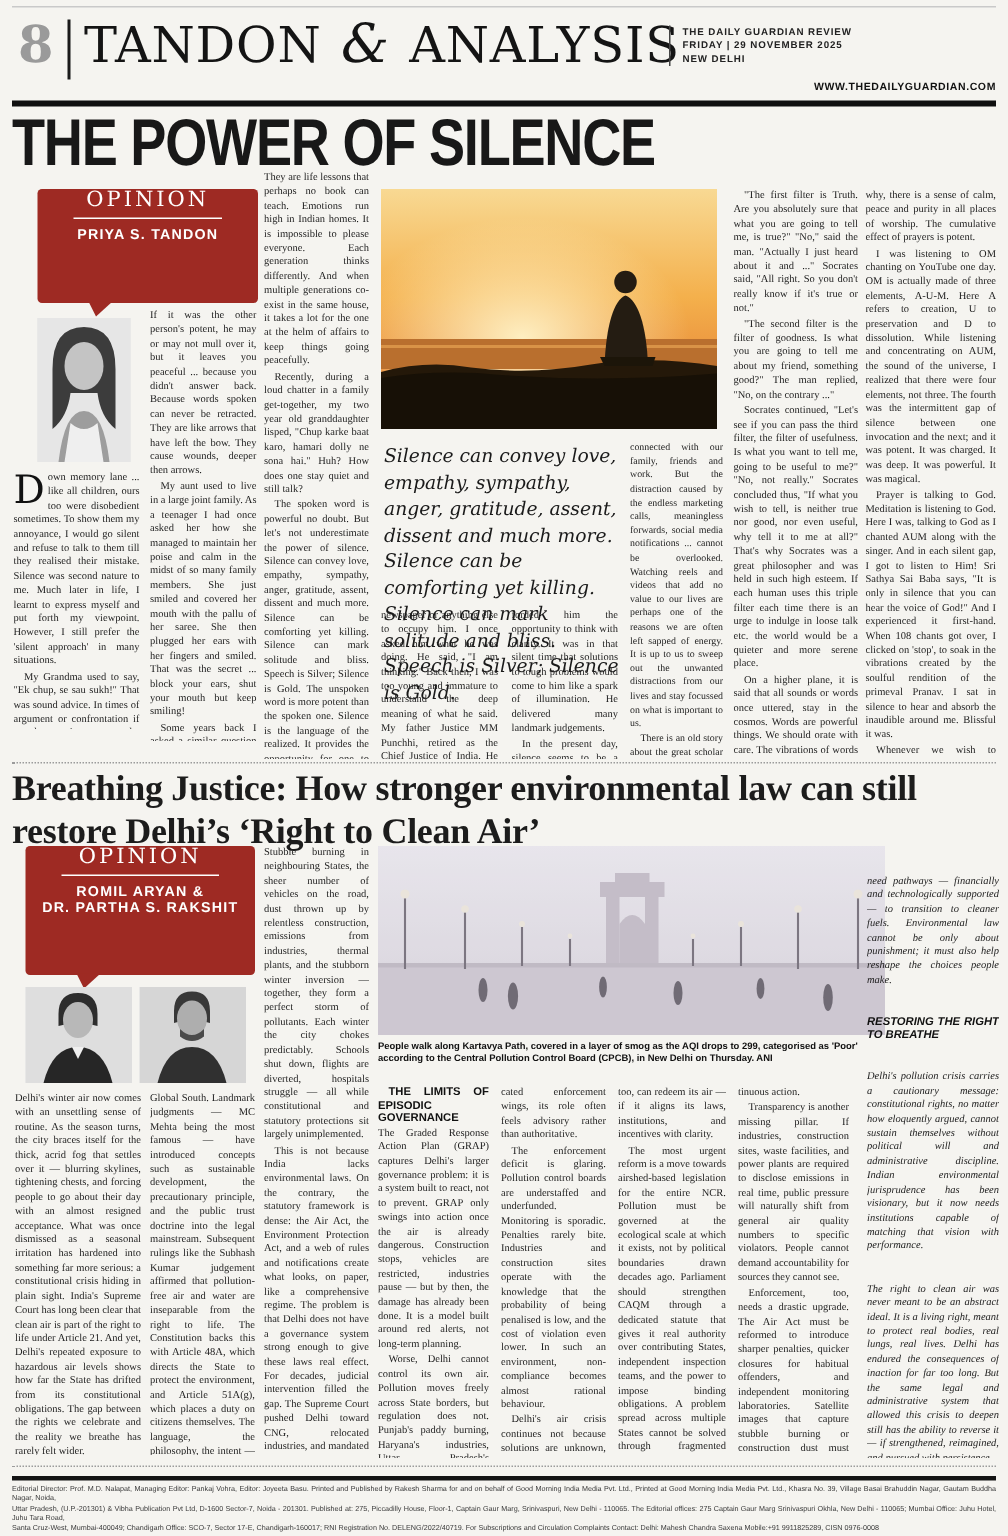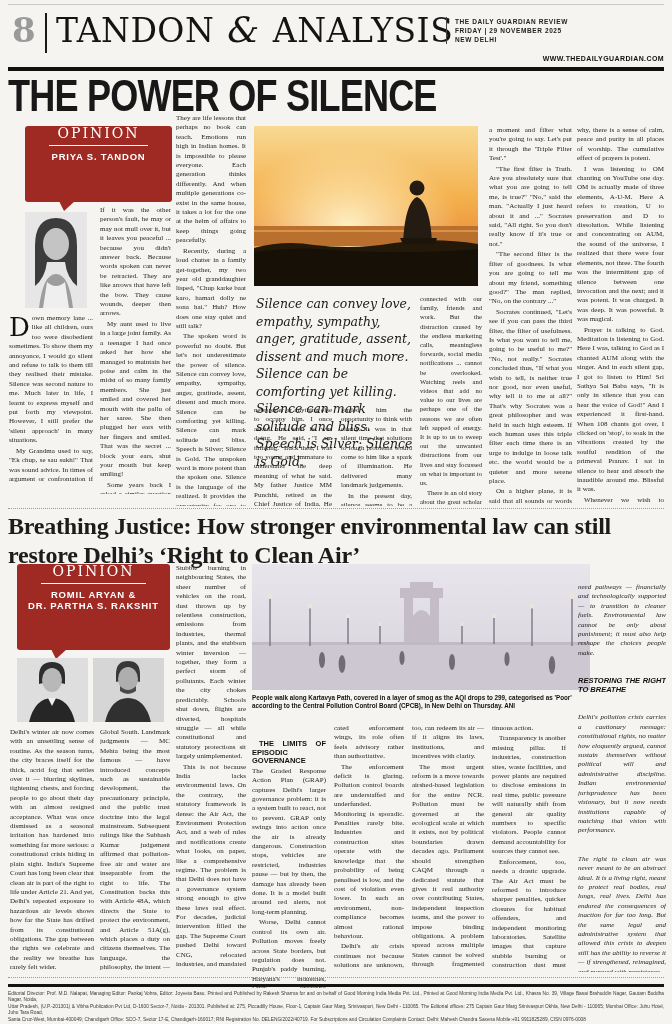--- a/index.html
+++ b/index.html
@@ -94,21 +94,21 @@
         <path d="M22,70 Q31,78 40,70 L44,96 L18,96 Z" fill="#efefef"></path>
       </svg>
     </div>
 
     <div class="col" style="left:9px;top:202px;width:84px;height:172px;">
       <p class="ni"><span class="dc">D</span><span>own memory lane ... like all children, ours too were disobedient sometimes. To show them my annoyance, I would go silent and refuse to talk to them till they realised their mistake. Silence was second nature to me. Much later in life, I learnt to express myself and put forth my viewpoint. However, I still prefer the 'silent approach' in many situations.</span></p>
       <p>My Grandma used to say, "Ek chup, se sau sukh!" That was sound advice. In times of argument or confrontation if you keep quiet, you get the chance to introspect; and perhaps realise that it was your fault after all.</p>
     </div>
 
     <div class="col" style="left:100px;top:94px;width:71px;height:288px;">
-      <p class="ni">If it was the other person's fault, he may or may not mull over it, but it leaves you peaceful ... because you didn't answer back. Because words spoken can never be retracted. They are like arrows that have left the bow. They cause wounds, deeper then arrows.</p>
+      <p class="ni">If it was the other person's potent, he may or may not mull over it, but it leaves you peaceful ... because you didn't answer back. Because words spoken can never be retracted. They are like arrows that have left the bow. They cause wounds, deeper then arrows.</p>
       <p>My aunt used to live in a large joint family. As a teenager I had once asked her how she managed to maintain her poise and calm in the midst of so many family members. She just smiled and covered her mouth with the pallu of her saree. She then plugged her ears with her fingers and smiled. That was the secret ... block your ears, shut your mouth but keep smiling!</p>
       <p>Some years back I asked a similar question to the senior most couple in a large joint family. They were running the house and funding all household expenses. The lady said, "Mooh band, aur batua khulla!" That was profound!</p>
 
     </div>
 
     <div class="col" style="left:176px;top:2px;width:70px;height:392px;">
       <p class="ni">They are life lessons that perhaps no book can teach. Emotions run high in Indian homes. It is impossible to please everyone. Each generation thinks differently. And when multiple generations co-exist in the same house, it takes a lot for the one at the helm of affairs to keep things going peacefully.</p>
       <p>Recently, during a loud chatter in a family get-together, my two year old granddaughter lisped, "Chup karke baat karo, hamari dolly ne sona hai." Huh? How does one stay quiet and still talk?</p>
       <p>The spoken word is powerful no doubt. But let's not underestimate the power of silence. Silence can convey love, empathy, sympathy, anger, gratitude, assent, dissent and much more. Silence can be comforting yet killing. Silence can mark solitude and bliss. Speech is Silver; Silence is Gold. The unspoken word is more potent than the spoken one. Silence is the language of the realized. It provides the opportunity for one to calm down and clear brain fog. It serves as a powerful tool for personal growth. It leads to better self-awareness and enhances the power of self-reflection. And silence can talk ... the babies seem to know!</p>
 
@@ -150,21 +150,20 @@
     <div class="col" style="left:254px;top:294px;width:78px;height:100px;">
       <p class="ni">newspaper or anything else to occupy him. I once asked him what he was doing. He said, "I am thinking." Back then, I was too young and immature to understand the deep meaning of what he said. My father Justice MM Punchhi, retired as the Chief Justice of India. He was a thinker. At the same time he was a man of letters. It is now that I realise that sitting in silence af-</p>
     </div>
 
     <div class="col" style="left:341px;top:294px;width:71px;height:100px;">
       <p class="ni">forded him the opportunity to think with clarity. It was in that silent time that solutions to tough problems would come to him like a spark of illumination. He delivered many landmark judgements.</p>
       <p>In the present day, silence seems to be a forgotten art. The most distracting thing we have in our lives is the cell phone. It surely plays a huge role in keeping us</p>
     </div>
 
     <div class="col" style="left:489px;top:14px;width:83px;height:380px;">
-      <p class="ni">a moment and filter what you're going to say. Let's put it through the 'Triple Filter Test'."</p>
       <p>"The first filter is Truth. Are you absolutely sure that what you are going to tell me, is true?" "No," said the man. "Actually I just heard about it and ..." Socrates said, "All right. So you don't really know if it's true or not."</p>
       <p>"The second filter is the filter of goodness. Is what you are going to tell me about my friend, something good?" The man replied, "No, on the contrary ..."</p>
       <p>Socrates continued, "Let's see if you can pass the third filter, the filter of usefulness. Is what you want to tell me, going to be useful to me?" "No, not really." Socrates concluded thus, "If what you wish to tell, is neither true nor good, nor even useful, why tell it to me at all?" That's why Socrates was a great philosopher and was held in such high esteem. If each human uses this triple filter each time there is an urge to indulge in loose talk etc. the world would be a quieter and more serene place.</p>
       <p>On a higher plane, it is said that all sounds or words once uttered, stay in the cosmos. Words are powerful things. We should orate with care. The vibrations of words spoken, keep resonating in the higher realms. Perhaps that is</p>
     </div>
 
     <div class="col" style="left:577px;top:14px;width:87px;height:380px;">
       <p class="ni">why, there is a sense of calm, peace and purity in all places of worship. The cumulative effect of prayers is potent.</p>
       <p>I was listening to OM chanting on YouTube one day. OM is actually made of three elements, A-U-M. Here A refers to creation, U to preservation and D to dissolution. While listening and concentrating on AUM, the sound of the universe, I realized that there were four elements, not three. The fourth was the intermittent gap of silence between one invocation and the next; and it was potent. It was charged. It was deep. It was powerful. It was magical.</p>
       <p>Prayer is talking to God. Meditation is listening to God. Here I was, talking to God as I chanted AUM along with the singer. And in each silent gap, I got to listen to Him! Sri Sathya Sai Baba says, "It is only in silence that you can hear the voice of God!" And I experienced it first-hand. When 108 chants got over, I clicked on 'stop', to soak in the vibrations created by the soulful rendition of the primeval Pranav. I sat in silence to hear and absorb the inaudible around me. Blissful it was.</p>
@@ -266,21 +265,21 @@
             <ellipse cx="200" cy="98" rx="3" ry="8"></ellipse>
           <ellipse cx="255" cy="95" rx="2.6" ry="7"></ellipse>
             <ellipse cx="300" cy="101" rx="3.2" ry="9"></ellipse>
         </g>
         <rect width="338" height="126" fill="#ddd8e0" opacity=".25"></rect>
       </svg>
     </div>
 
     <div class="caption" style="left:252px;top:138px;width:338px;">People walk along Kartavya Path, covered in a layer of smog as the AQI drops to 299, categorised as 'Poor' according to the Central Pollution Control Board (CPCB), in New Delhi on Thursday. ANI</div>
 
-    <div class="col" style="left:252px;top:168px;width:74px;height:248px;margin-top:16px;">
+    <div class="col" style="left:252px;top:168px;width:74px;height:248px;">
       <p class="ch">THE LIMITS OF EPISODIC GOVERNANCE</p>
       <p class="ni">The Graded Response Action Plan (GRAP) captures Delhi's larger governance problem: it is a system built to react, not to prevent. GRAP only swings into action once the air is already dangerous. Construction stops, vehicles are restricted, industries pause — but by then, the damage has already been done. It is a model built around red alerts, not long-term planning.</p>
       <p>Worse, Delhi cannot control its own air. Pollution moves freely across State borders, but regulation does not. Punjab's paddy burning, Haryana's industries, Uttar Pradesh's construction dust, and Delhi's own emissions feed into one shared ecological zone. Yet each State acts in isolation, governed by its own priorities and political rhythms. The Commission for Air Quality Management (CAQM) was meant to coordinate this fragmented landscape, but without strong powers and dedi-</p>
     </div>
 
     <div class="col" style="left:334px;top:168px;width:70px;height:248px;">
       <p class="ni">cated enforcement wings, its role often feels advisory rather than authoritative.</p>
       <p>The enforcement deficit is glaring. Pollution control boards are understaffed and underfunded. Monitoring is sporadic. Penalties rarely bite. Industries and construction sites operate with the knowledge that the probability of being penalised is low, and the cost of violation even lower. In such an environment, non-compliance becomes almost rational behaviour.</p>
       <p>Delhi's air crisis continues not because solutions are unknown, but because the institutions meant to deliver them have never been equipped to do so.</p>
 

